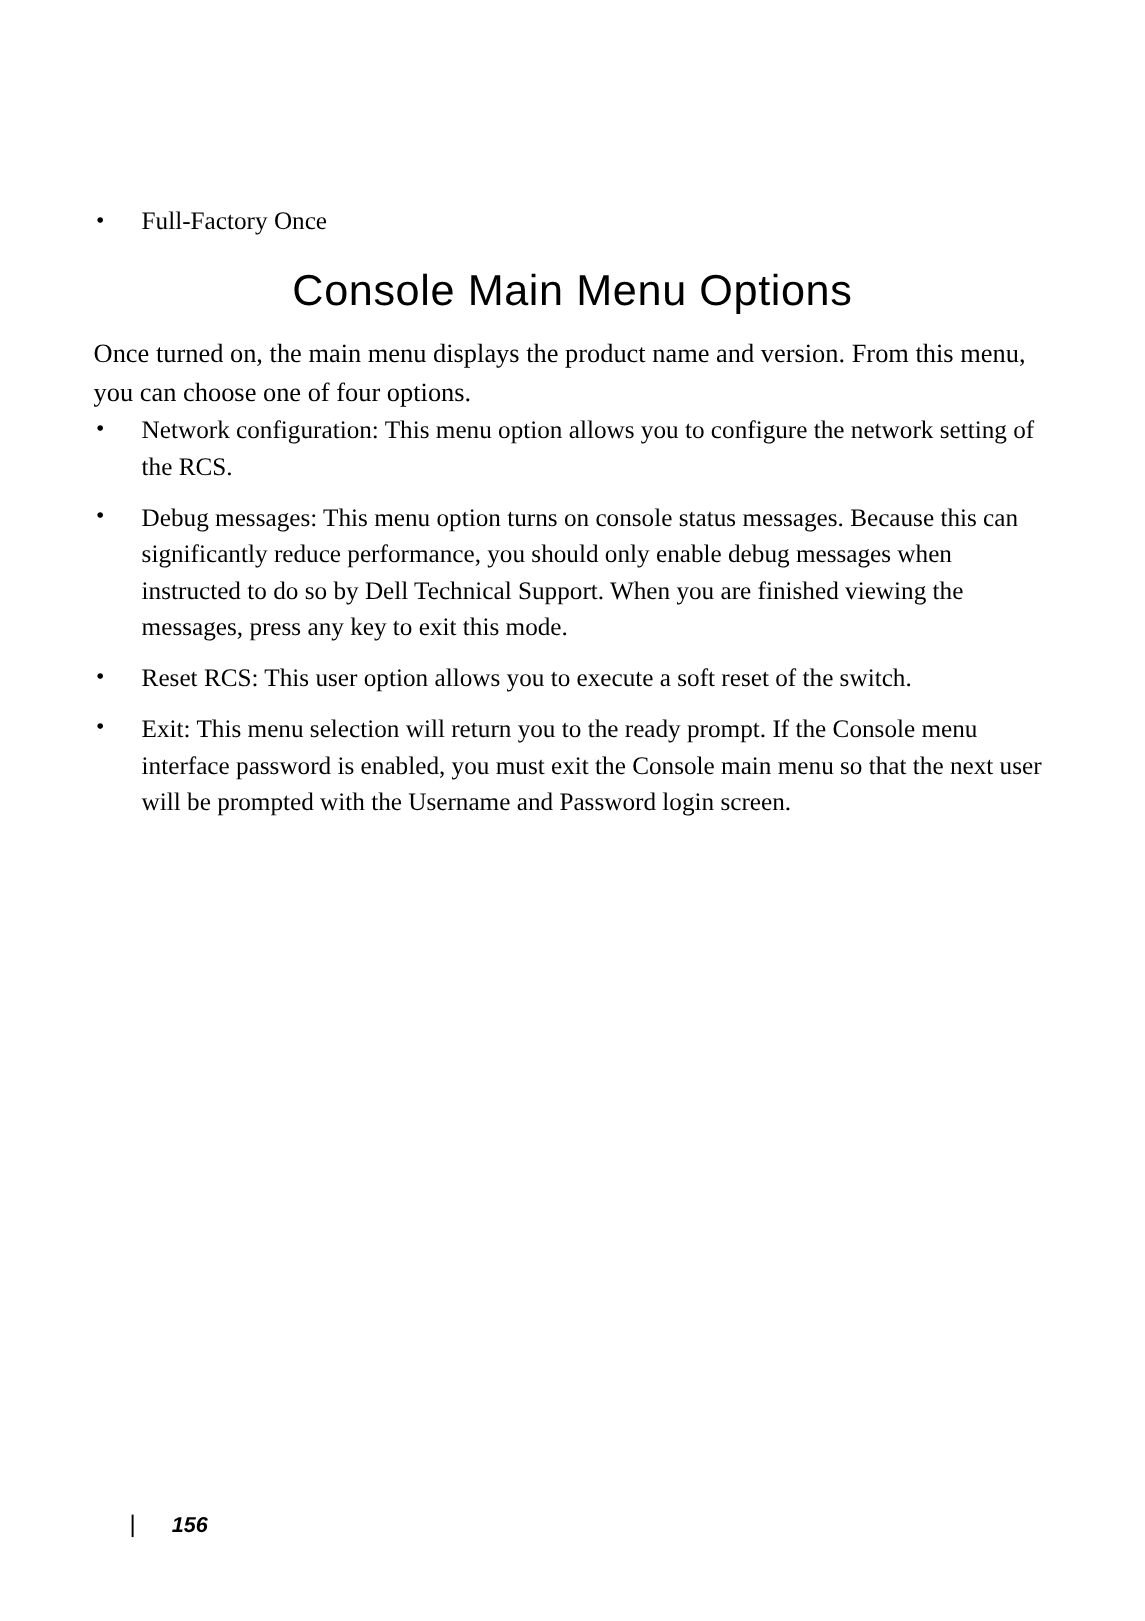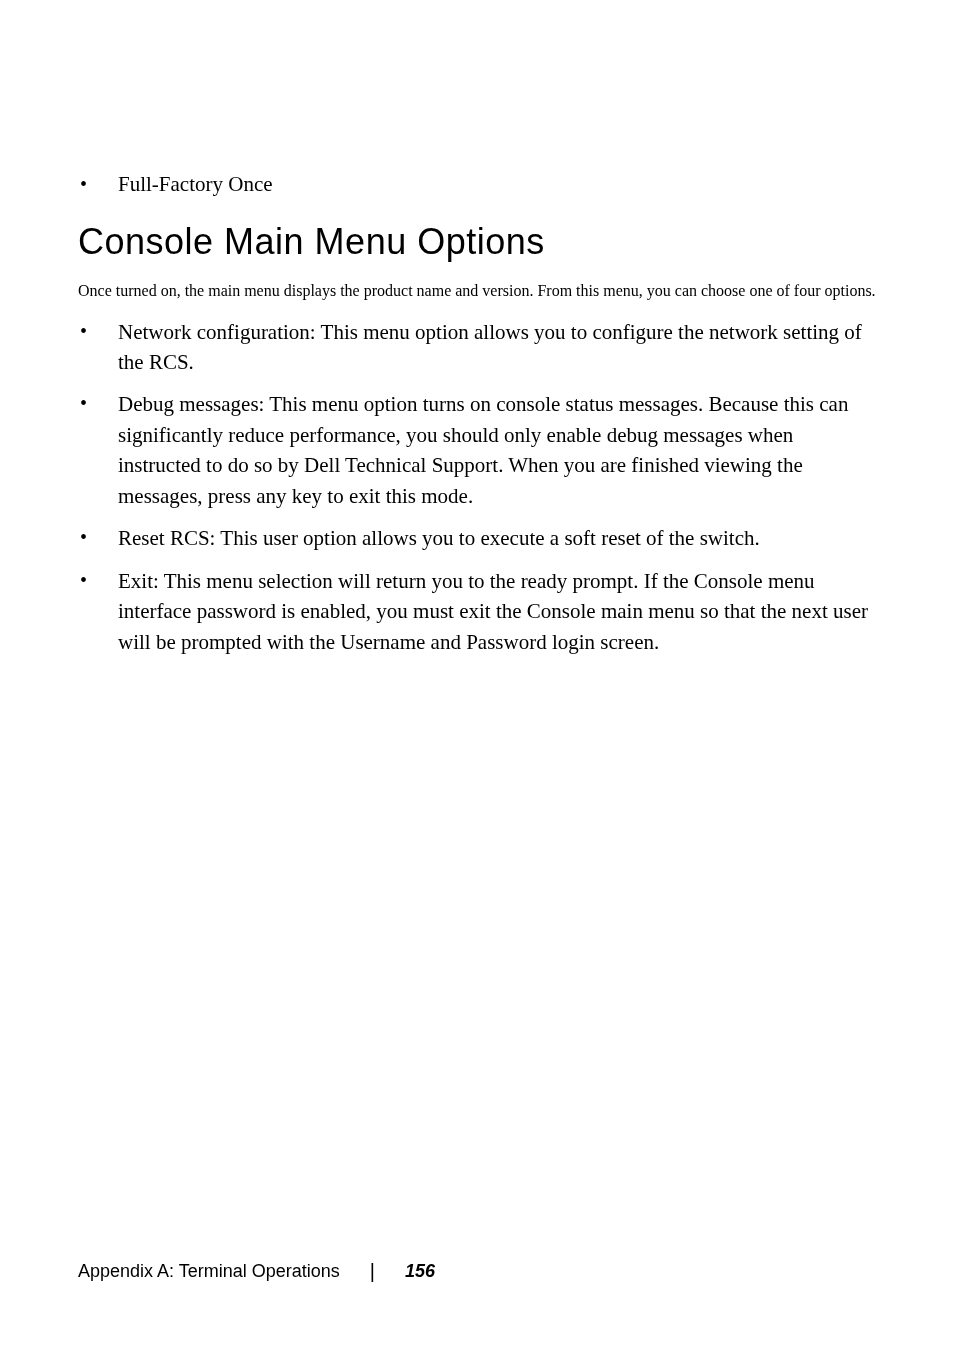--- a/index.html
+++ b/index.html
@@ -30,25 +30,26 @@
     }
     .bullet-text {
       flex: 1;
     }
     h1 {
       font-family: Arial, Helvetica, sans-serif;
       font-weight: normal;
       font-size: 36px;
       margin-bottom: 16px;
       letter-spacing: 0.5px;
+      text-align: center;
     }
     .intro-para {
-      font-size: 16px;
+      font-size: 22px;
       line-height: 1.45;
-      margin-bottom: 14px;
+      margin-bottom: 0;
     }
     .bullet-list {
       list-style: none;
     }
     .bullet-item {
       display: flex;
       margin-bottom: 12px;
       font-size: 21px;
       line-height: 1.45;
     }
@@ -99,16 +100,15 @@
     <span class="bullet-mark">•</span>
     <span class="bullet-text">Reset RCS: This user option allows you to execute a soft reset of the switch.</span>
   </li>
   <li class="bullet-item">
     <span class="bullet-mark">•</span>
     <span class="bullet-text">Exit: This menu selection will return you to the ready prompt. If the Console menu interface password is enabled, you must exit the Console main menu so that the next user will be prompted with the Username and Password login screen.</span>
   </li>
 </ul>
 
 <div class="footer">
-  <span class="footer-label">Appendix A: Terminal Operations</span>
   <span class="footer-sep">|</span>
   <span class="footer-num">156</span>
 </div>
 
 </body></html>

